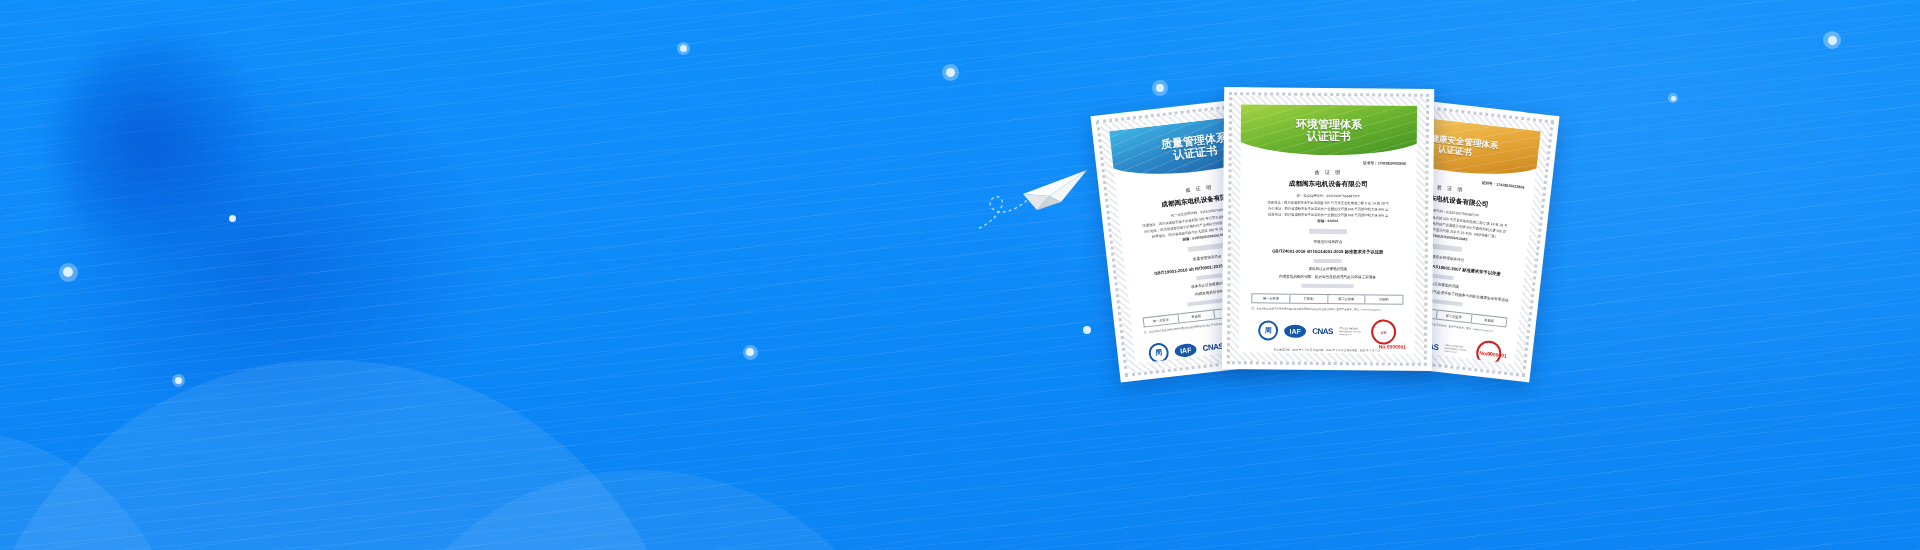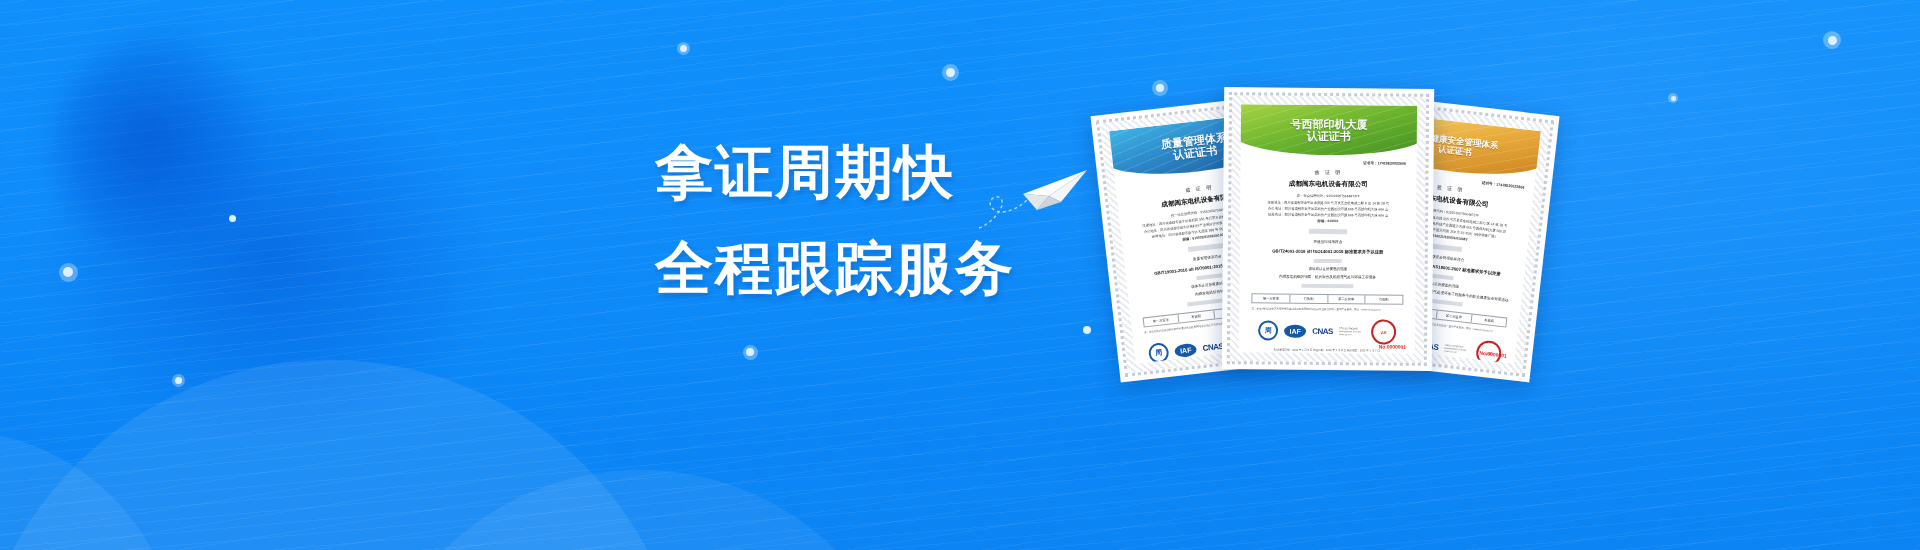--- a/index.html
+++ b/index.html
@@ -159,24 +159,20 @@
         <i style="width: 8px; height: 8px;"></i>
       </div>
       <div class="dot ring" style="left: 1668px; top: 93px; width: 10px; height: 10px;">
         <i style="width: 5px; height: 5px;"></i>
       </div>
       <div class="dot ring" style="left: 1823px; top: 31px; width: 18px; height: 18px;">
         <i style="width: 9px; height: 9px;"></i>
       </div>
     </div>
 
-  <div class="headline">
-    <div class="l1">拿证周期快</div>
-    <div class="l2">全程跟踪服务</div>
-  </div>
 
   <div class="plane">
     <svg viewBox="0 0 120 90" width="120" height="90">
       <path d="M4 78 C 14 74, 22 66, 26 58 C 30 50, 24 44, 18 48 C 12 52, 16 62, 26 62 C 36 62, 46 56, 52 50" fill="none" stroke="#cfe6fb" stroke-width="1.4" stroke-dasharray="3 3" opacity=".85"></path>
       <polygon points="48,44 112,20 74,46" fill="#ffffff"></polygon>
       <polygon points="48,44 74,46 62,60" fill="#e4e7ea"></polygon>
       <polygon points="74,46 112,20 86,52" fill="#f4f6f8"></polygon>
       <polygon points="62,60 74,46 86,52" fill="#cfd4d9"></polygon>
     </svg>
   </div>
@@ -269,21 +265,21 @@
             <div class="noline" style="bottom:4px;font-size:5px;">No.0000001</div>
           </div>
         </div>
       </div>
       <div class="cert" id="cert-mid">
         <div class="inner">
           <div class="frame"></div>
           <div class="sheet">
             <div class="hdr green">
               <div class="wm"></div>
-              <div class="t1" style="font-size:11px;position:relative;">号西部印机大厦</div>
+              <div class="t1" style="font-size:11px;position:relative;">环境管理体系</div>
               <div class="t2" style="font-size:11px;position:relative;">认证证书</div>
             </div>
             <div class="serialno" style="top:56px;font-size:3.6px;">证书号：17419E20022606</div>
             <div class="certlabel" style="margin-top:64px;font-size:5px;letter-spacing:2px;">兹 证 明</div>
             <div class="company" style="margin-top:5px;font-size:6.6px;">成都闽东电机设备有限公司</div>
             <div style="margin-top:5px;text-align:center;font-size:3.3px;" class="line"><span>统一社会信用代码：</span><span>91510106756648737F</span></div>
             <div style="margin-top:3px;text-align:center;font-size:3.3px;" class="line"><span>注册地址：</span><span>四川省成都市金牛区金府路 555 号万贯五金机电城二期 C 区 14 栋 28 号</span></div>
             <div style="margin-top:2px;text-align:center;font-size:3.3px;" class="line"><span>办公地址：</span><span>四川省成都市金牛区高科技产业园区沙河源 666 号西部印机大厦 606 室</span></div>
             <div style="margin-top:2px;text-align:center;font-size:3.3px;" class="line"><span>经营地址：</span><span>四川省成都市金牛区高科技产业园区沙河源 666 号西部印机大厦 606 室</span></div>
             <div style="margin-top:2px;text-align:center;font-size:3.3px;font-weight:bold;" class="line"><span>邮编：</span><span>610031</span></div>

